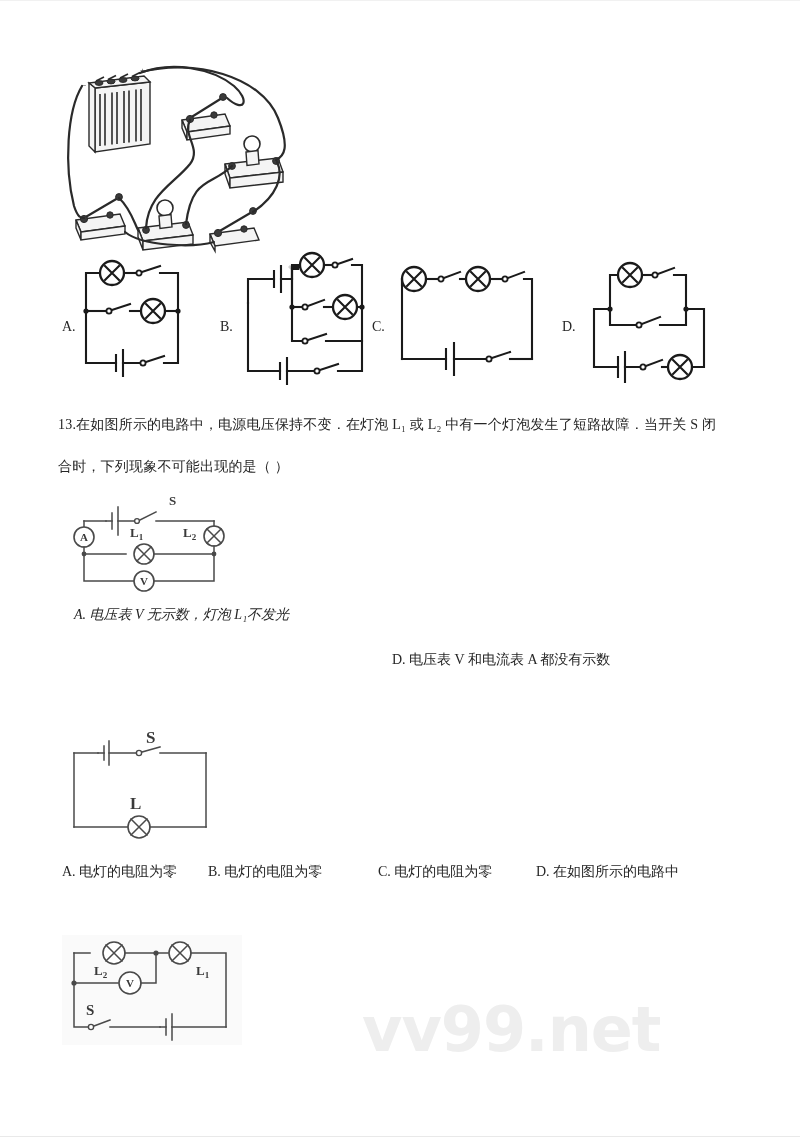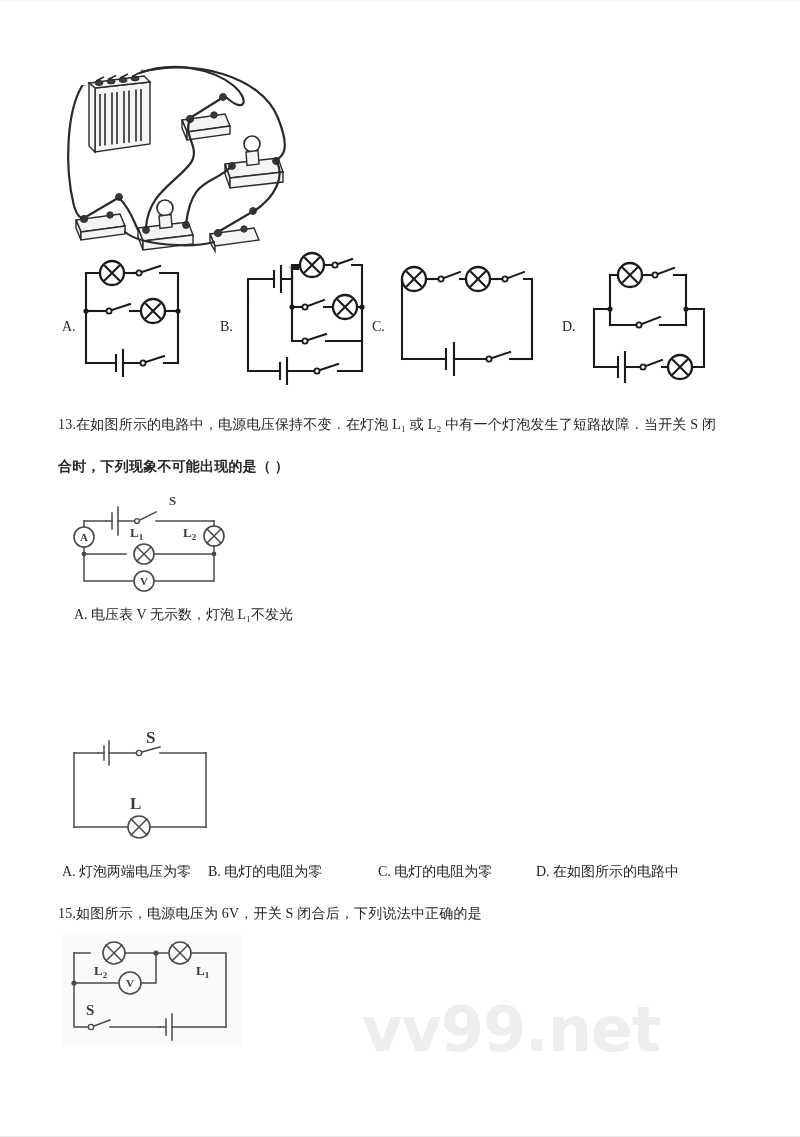--- a/index.html
+++ b/index.html
@@ -319,21 +319,21 @@
       <circle class="sw-pivot" cx="55" cy="108" r="2.6"></circle>
       <path class="wire" d="M58 107 L74 101"></path>
       <path class="wire" d="M74 108 L80 108"></path>
       <circle class="lamp" cx="92" cy="108" r="12"></circle>
       <path class="wire" d="M85 101 L99 115 M99 101 L85 115"></path>
       <path class="wire" d="M104 108 L116 108 L116 50 L98 50"></path>
     </svg>
   </div>
 
   <div class="qtext" style="left:58px; top:413px;">13.在如图所示的电路中，电源电压保持不变．在灯泡 L₁ 或 L₂ 中有一个灯泡发生了短路故障．当开关 S 闭</div>
-  <div class="qtext" style="left:58px; top:455px;font-weight:bold;">合时，下列现象不可能出现的是（  ）</div>
+  <div class="qtext" style="left:58px; top:455px;">合时，下列现象不可能出现的是（  ）</div>
 
   <div class="fig" style="left:66px; top:492px;">
     <svg width="230" height="105" viewBox="0 0 230 105">
 
       <text class="lbl" x="103" y="12">S</text>
 
       <path class="wire-thin" d="M18 28 L40 28"></path>
       <path class="wire-thin" d="M46 20 L46 36 M52 14 L52 42"></path>
       <path class="wire-thin" d="M40 28 L46 28 M52 28 L68 28"></path>
       <circle class="sw-pivot-thin" cx="71" cy="28" r="2.4"></circle>
@@ -359,21 +359,22 @@
       <circle class="node-thin" cx="18" cy="61" r="2.4"></circle>
       <circle class="node-thin" cx="148" cy="61" r="2.4"></circle>
 
       <path class="wire-thin" d="M18 61 L18 88 L68 88"></path>
       <circle class="meter" cx="78" cy="88" r="10"></circle>
       <text class="meter-txt" x="74" y="92">V</text>
       <path class="wire-thin" d="M88 88 L148 88 L148 61"></path>
     </svg>
   </div>
 
-  <div class="opt" style="left:74px; top:605px;">A. 电压表 V 无示数，灯泡 L₁不发光</div>
+  <div class="opt" style="left:74px; top:605px;font-style:italic;">A. 电压表 V 无示数，灯泡 L₁不发光</div>
+  <div class="opt" style="left:392px; top:650px;">D. 电压表 V 和电流表 A 都没有示数</div>
 
 
   <div class="fig" style="left:66px; top:728px;">
     <svg width="160" height="112" viewBox="0 0 160 112">
       <text class="lbl" x="80" y="14" style="font-size:17px;">S</text>
 
       <path class="wire-thin" d="M8 24 L32 24"></path>
       <path class="wire-thin" d="M38 17 L38 31 M43 12 L43 36"></path>
       <path class="wire-thin" d="M32 24 L38 24 M43 24 L70 24"></path>
       <circle class="sw-pivot-thin" cx="73" cy="24" r="2.6"></circle>
@@ -384,26 +385,25 @@
       <path class="wire-thin" d="M140 24 L140 98"></path>
 
       <text class="lbl" x="64" y="80" style="font-size:17px;">L</text>
       <path class="wire-thin" d="M8 98 L62 98"></path>
       <circle class="lamp-thin" cx="73" cy="98" r="11"></circle>
       <path class="wire-thin" d="M65 90 L81 106 M81 90 L65 106"></path>
       <path class="wire-thin" d="M84 98 L140 98"></path>
     </svg>
   </div>
 
-  <div class="opt" style="left:62px; top:862px;">A. 灯泡两端电压为零</div>
+  <div class="opt" style="left:62px; top:862px;">A. 电灯的电阻为零</div>
   <div class="opt" style="left:208px; top:862px;">B. 电灯的电阻为零</div>
   <div class="opt" style="left:378px; top:862px;">C. 电灯的电阻为零</div>
   <div class="opt" style="left:536px; top:862px;">D. 在如图所示的电路中</div>
 
-  <div class="qtext" style="left:58px; top:902px;">15.如图所示，电源电压为 6V，开关 S 闭合后，下列说法中正确的是</div>
 
   <div class="fig" style="left:62px; top:934px; background:#fafafa;">
     <svg width="180" height="110" viewBox="0 0 180 110">
 
       <path class="wire-thin" d="M12 18 L28 18"></path>
       <text class="lbl" x="32" y="40">L<tspan class="lbl-sub" dy="3">2</tspan></text>
       <circle class="lamp-thin" cx="52" cy="18" r="11"></circle>
       <path class="wire-thin" d="M44 10 L60 26 M60 10 L44 26"></path>
       <path class="wire-thin" d="M63 18 L94 18"></path>
       <circle class="node-thin" cx="94" cy="18" r="2.6"></circle>

